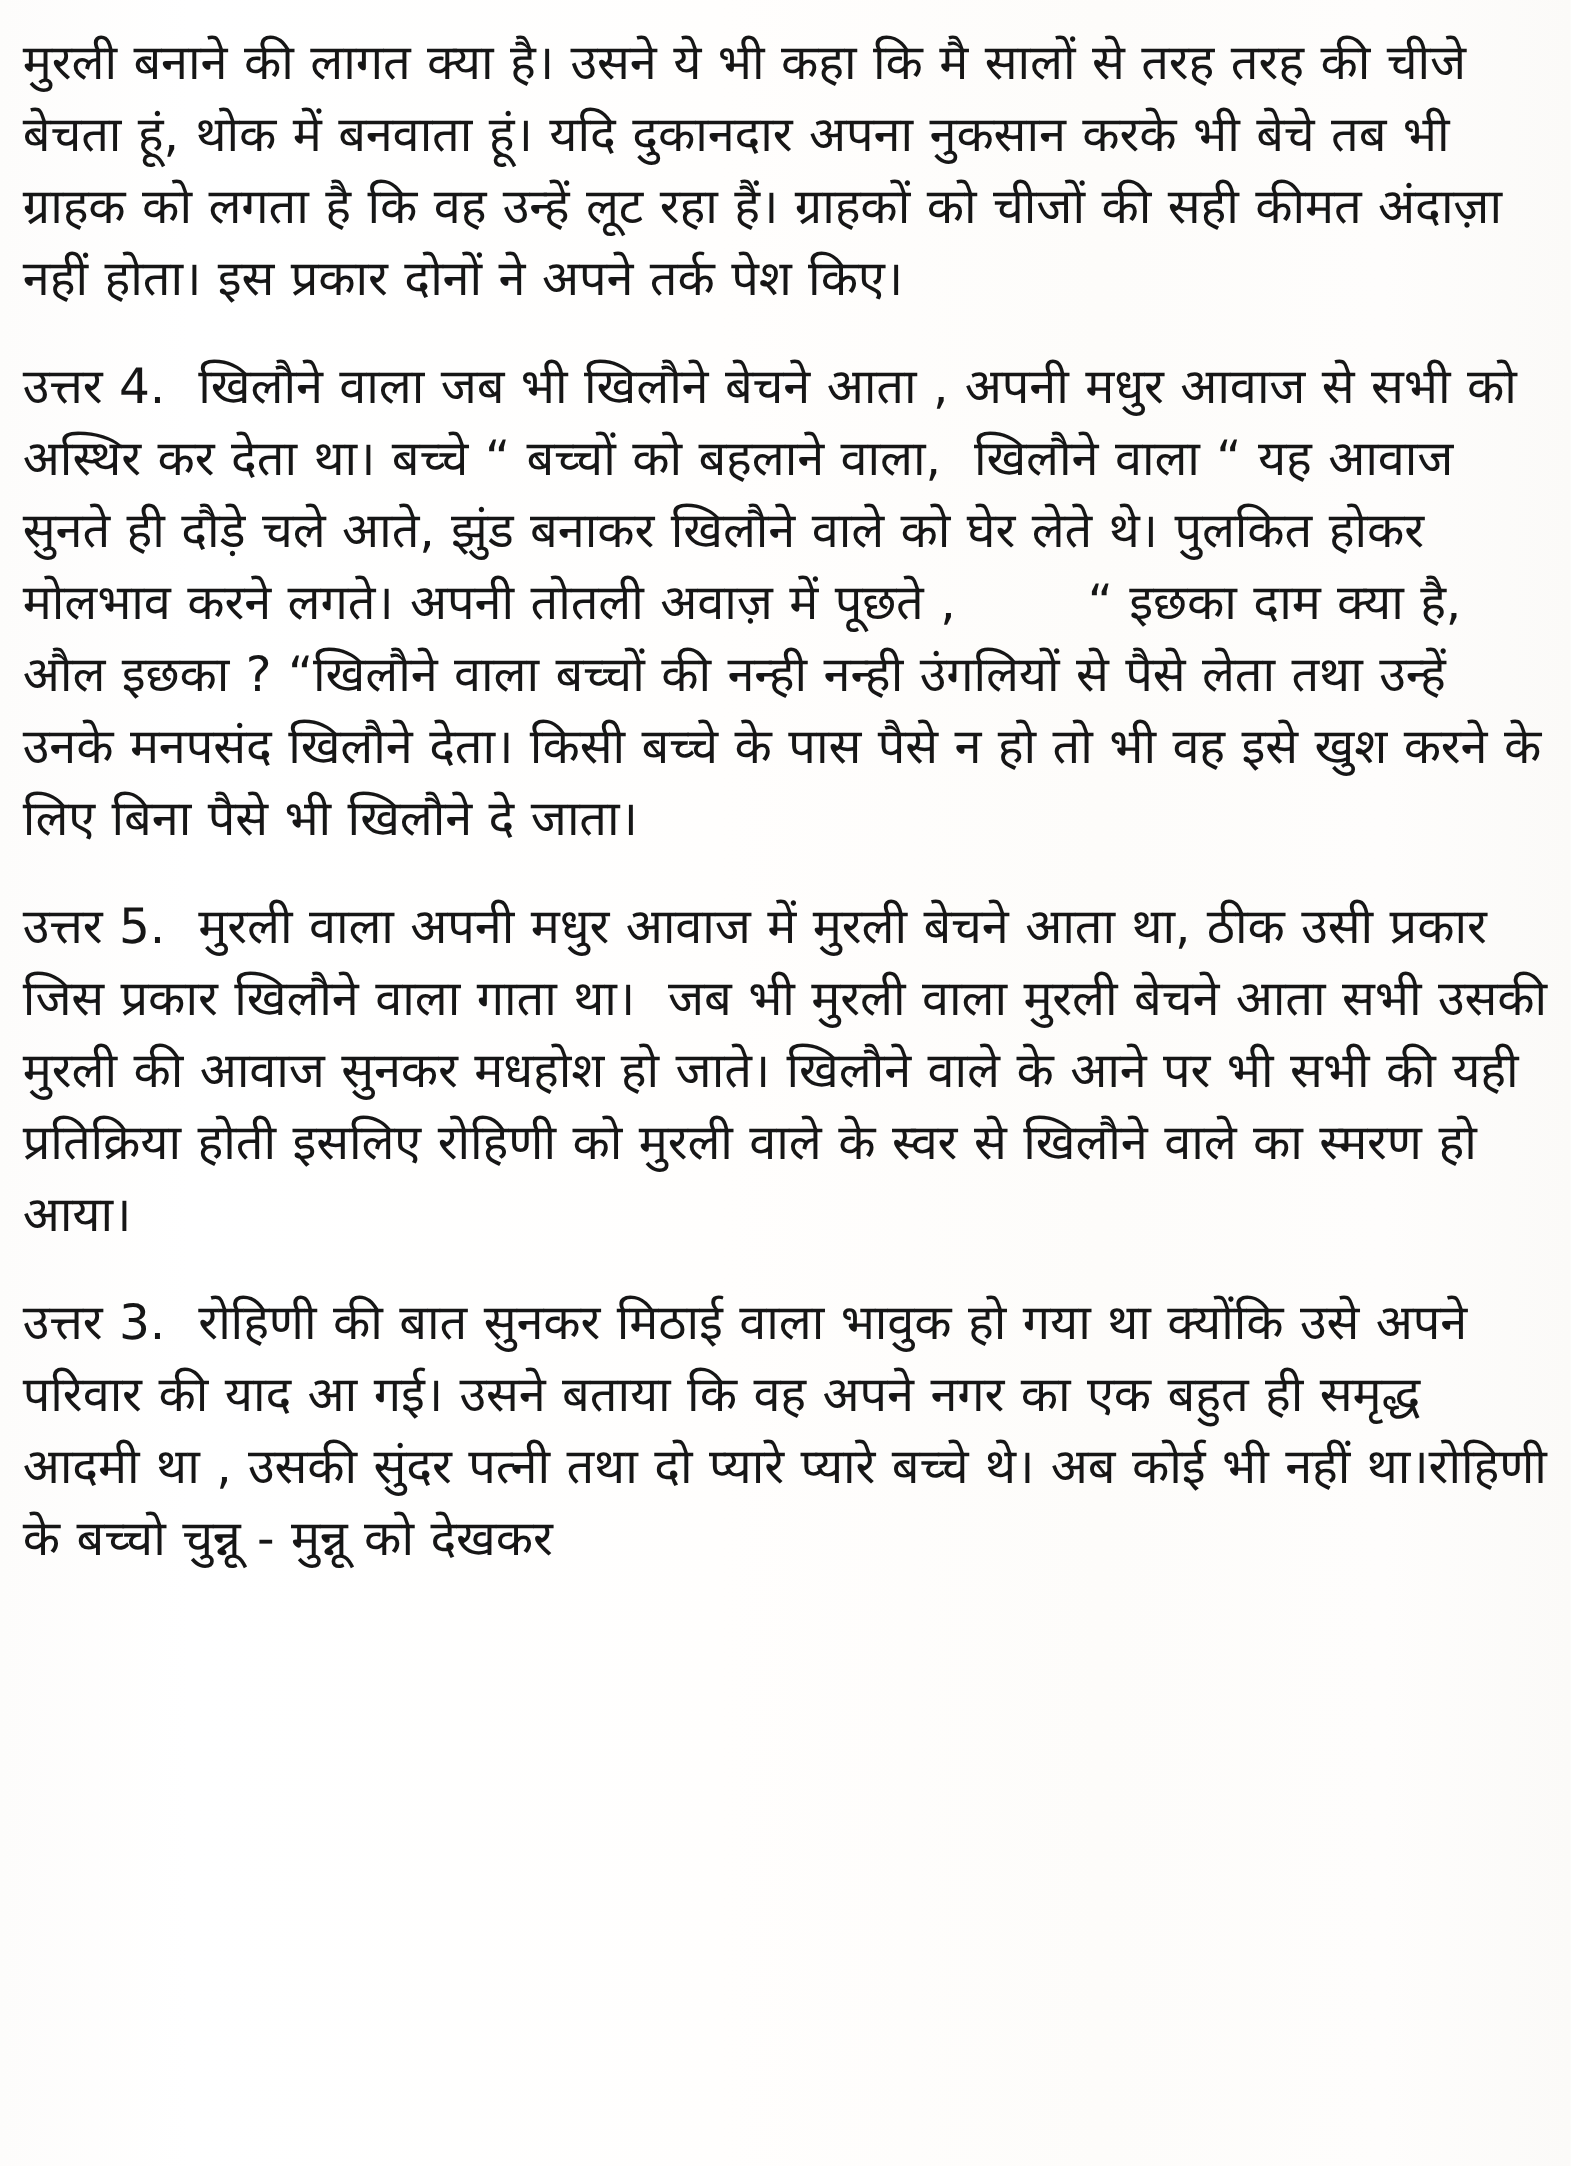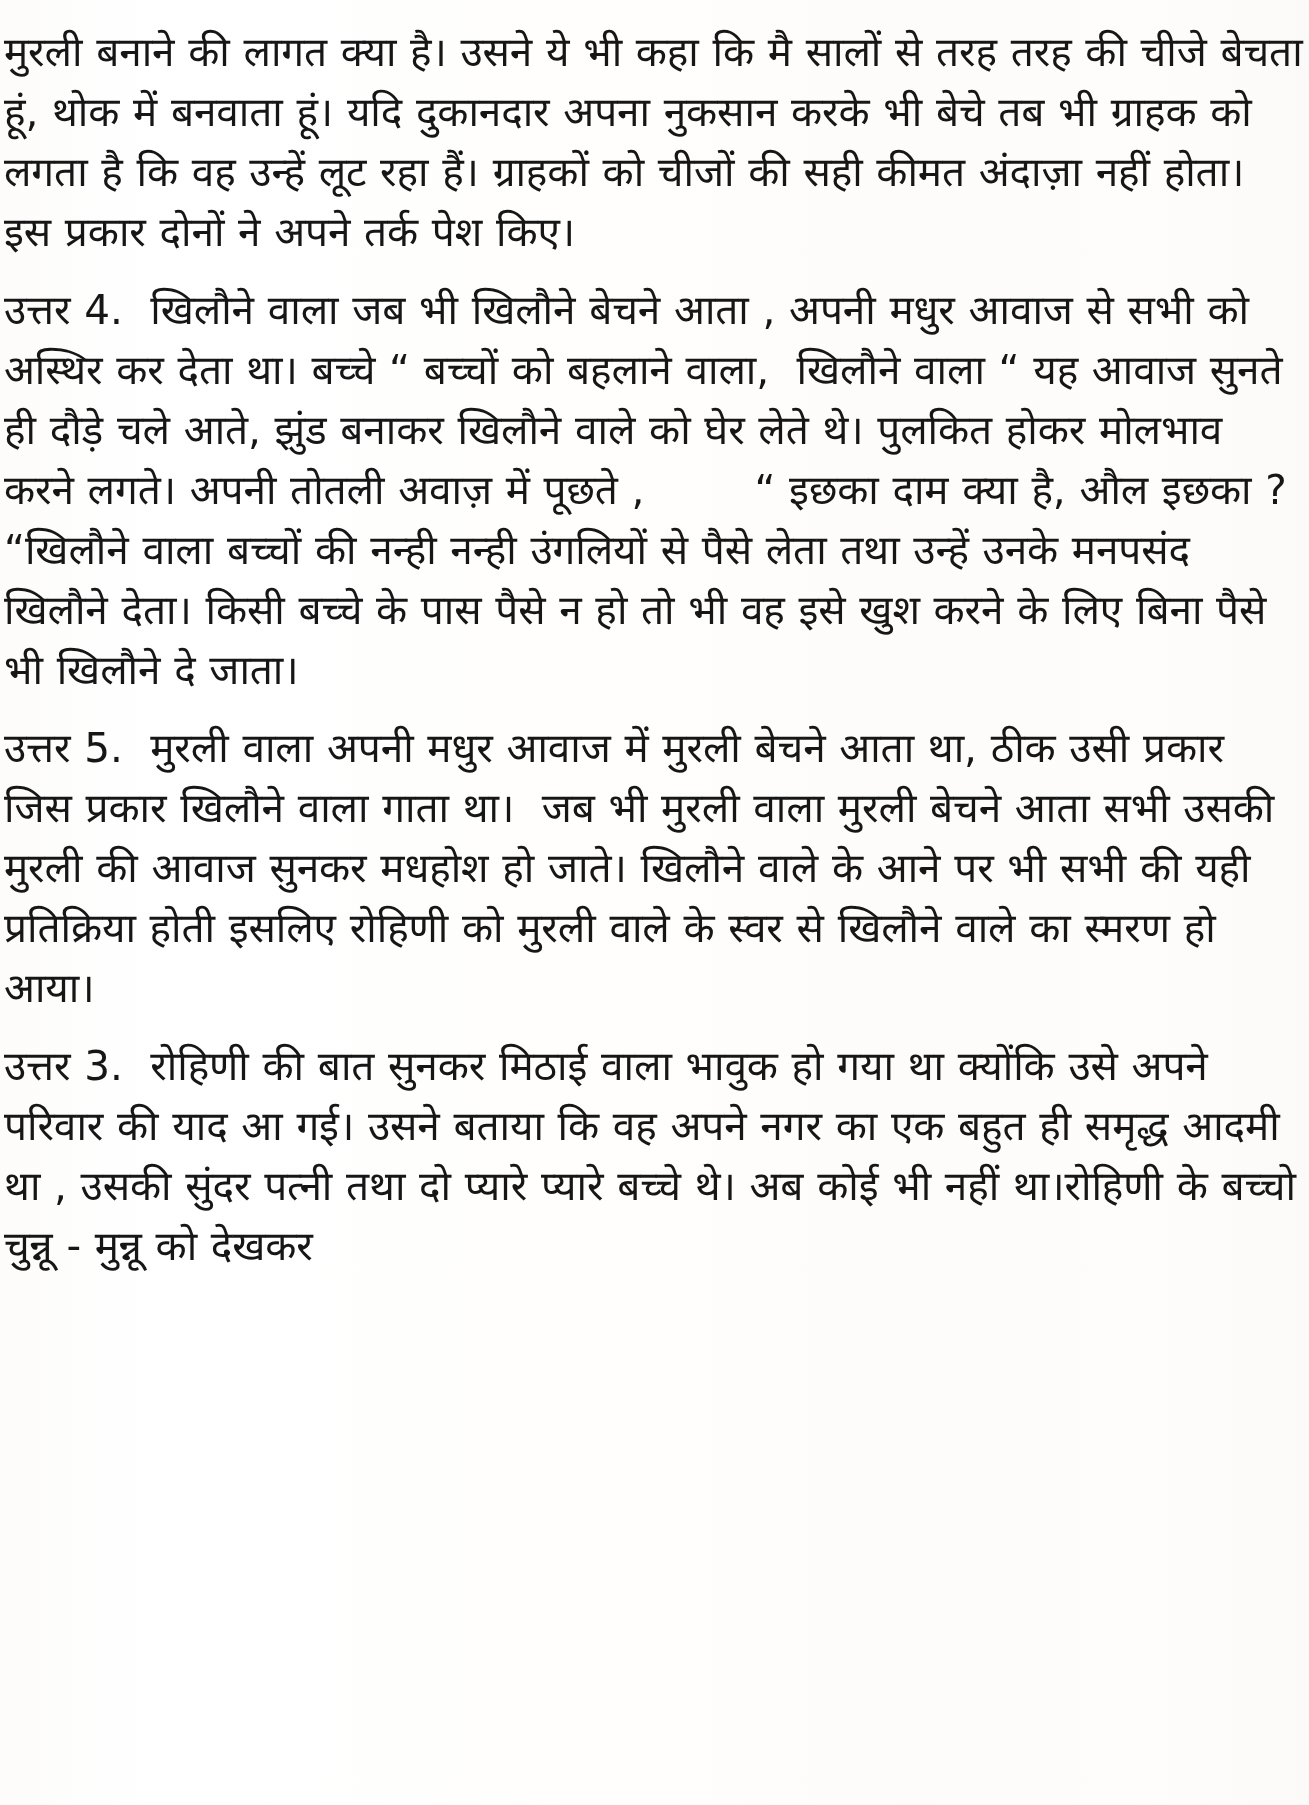--- a/index.html
+++ b/index.html
@@ -22,21 +22,21 @@
     height: 1805px;
     background:
       linear-gradient(90deg,
         #fdfcfb 0%,
         #ffffff 12%,
         #fffefd 46%,
         #fdfcfa 70%,
         #fefdfc 88%,
         #fbfaf8 100%);
     box-sizing: border-box;
-    padding: 0 4px;
+    padding: 0 19px;
   }
 
   #doc {
     position: relative;
     width: 100%;
     padding-top: 22px;
     box-sizing: border-box;
   }
 
   
@@ -47,21 +47,21 @@
     line-height: 60px;
     letter-spacing: -0.1px;
     word-spacing: 1px;
     text-align: left;
     white-space: pre-wrap;
     margin: 0;
     -webkit-font-smoothing: antialiased;
   }
 
   .para + .para {
-    margin-top: 18px;
+    margin-top: 30px;
   }
 
   
   #para-continuation {
     margin-top: 0;
   }
 </style>
 </head>
 <body>
 

